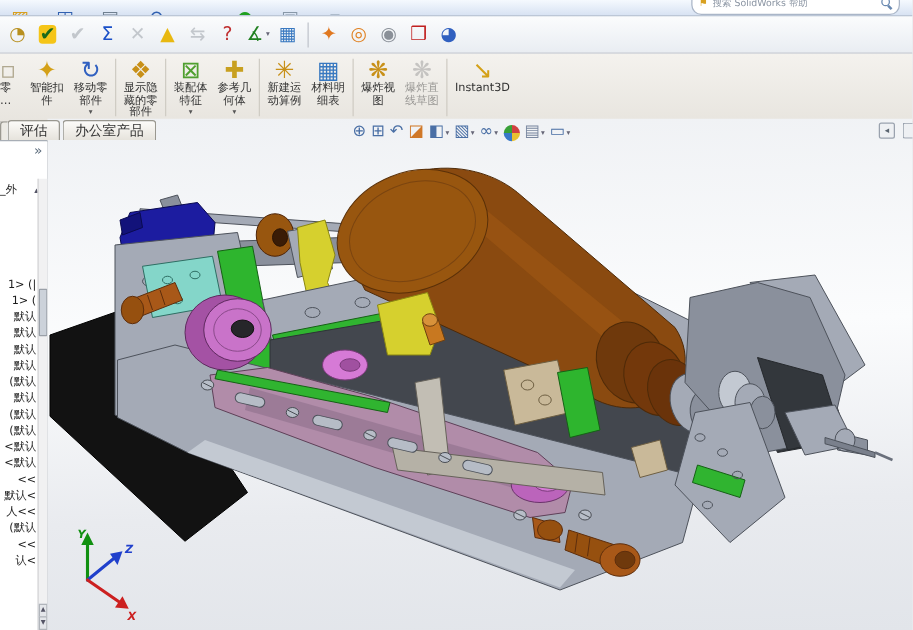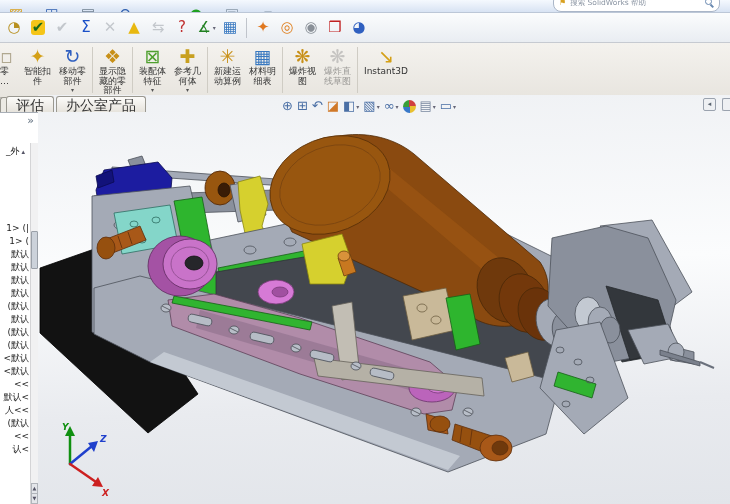--- a/index.html
+++ b/index.html
@@ -37,29 +37,29 @@
   .rbtn .ric{font-size:19px;height:22px;line-height:22px;}
   .rbtn .rlab{text-align:center;line-height:1.08;color:#333;font-size:9px;white-space:nowrap;}
   .rbtn .rdrop{font-size:6px;color:#555;line-height:6px;margin-top:1px;}
   .rbtn.disabled{opacity:.45;}
   .rbtn.clipped{width:16px;overflow:hidden;align-items:flex-start;padding-left:0;}
   .gsep{width:1px;background:#cfccc4;margin:4px 2px;display:inline-block;}
   
   .tabstrip{position:absolute;left:0;top:95px;height:17px;display:flex;align-items:flex-end;z-index:5;}
   .tab{border:1px solid #9a9890;border-bottom:none;border-radius:3px 3px 0 0;
        background:linear-gradient(#fcfbf9,#e6e3dc);padding:2px 9px 1px;margin-right:2px;
-       font-size:14px;color:#333;height:12px;line-height:12px;}
+       font-size:11px;color:#333;height:12px;line-height:12px;}
   .tabstub{width:5px;height:14px;border:1px solid #9a9890;border-bottom:none;border-right:none;
        background:#eceae4;border-radius:3px 0 0 0;}
   
   .content{position:absolute;top:95px;left:0;right:0;bottom:0;}
   .sidebar{position:absolute;left:0;top:17px;bottom:0;width:38px;background:#fff;
            border-top:1px solid #a8aeb6;border-right:1px solid #868c94;overflow:hidden;}
   .flyout{text-align:right;color:#5a6a7a;font-size:11px;line-height:12px;padding:2px 4px 0 0;}
-  .rootrow{display:flex;justify-content:center;align-items:center;gap:2px;
+  .rootrow{display:flex;justify-content:space-between;align-items:center;gap:2px;
            font-size:9px;color:#222;padding-right:7px;margin-top:18px;}
   .rootrow .caret{font-size:7px;color:#556;}
   .treelist{margin-top:64px;}
   .tree-item{height:13px;line-height:13px;text-align:right;padding-right:9px;color:#1c1c1c;
              white-space:nowrap;font-size:9px;}
   .sb-scroll{position:absolute;right:0;top:30px;bottom:0;width:7px;background:#f1f1f2;border-left:1px solid #d4d4d6;}
   .sb-thumb{position:absolute;top:88px;height:36px;left:0;right:0;background:#ccd2da;
             border:1px solid #9aa0a8;border-radius:1px;}
   .sb-btn{position:absolute;left:0;right:0;height:9px;background:#e4e6ea;border:1px solid #b0b4ba;
           font-size:5px;line-height:8px;text-align:center;color:#556;}

